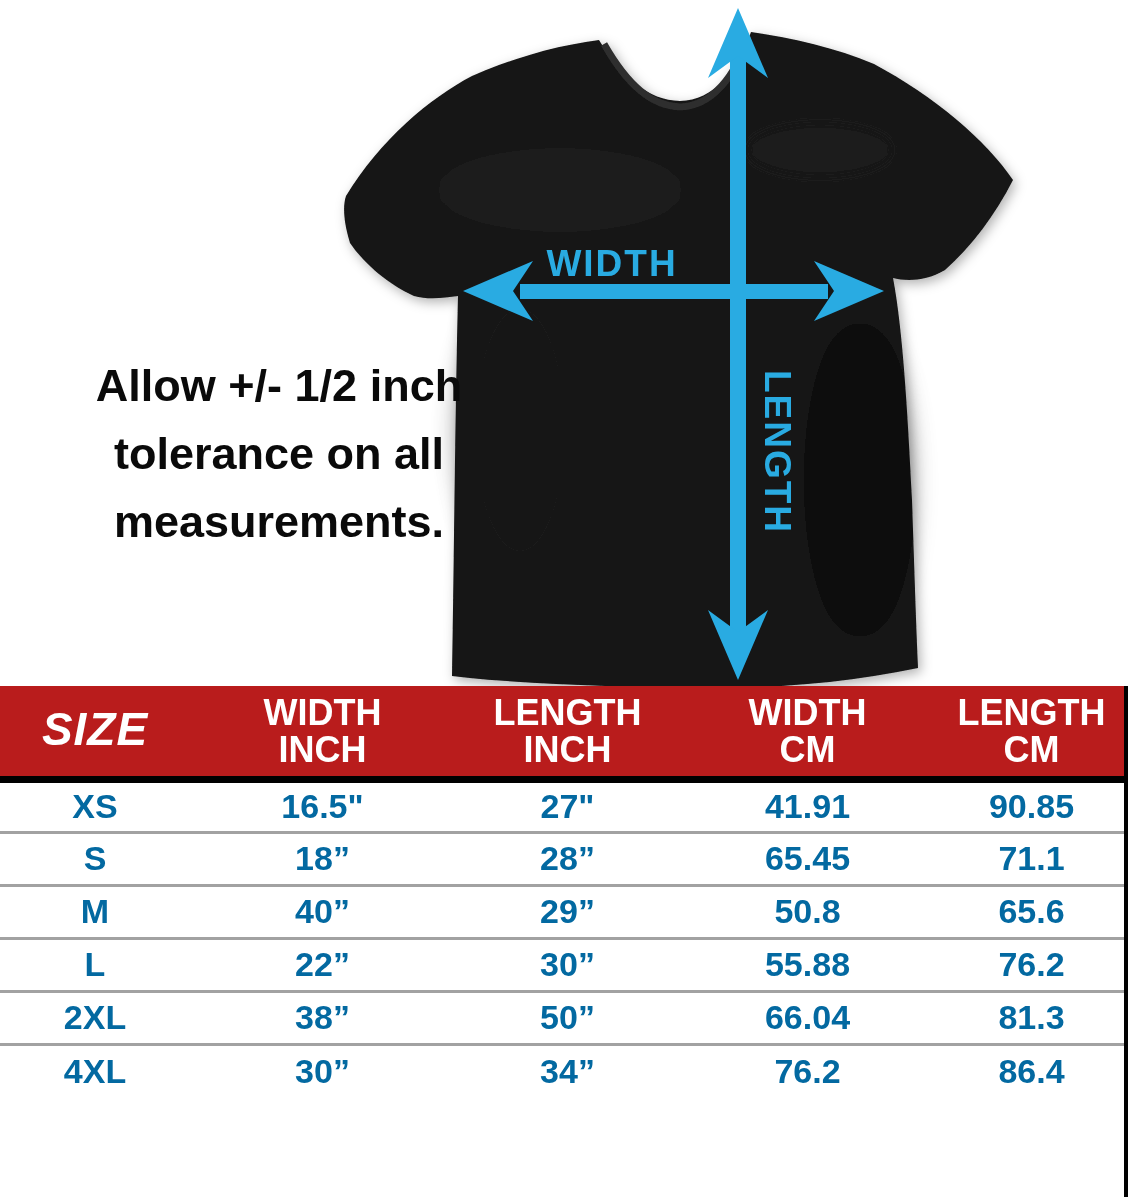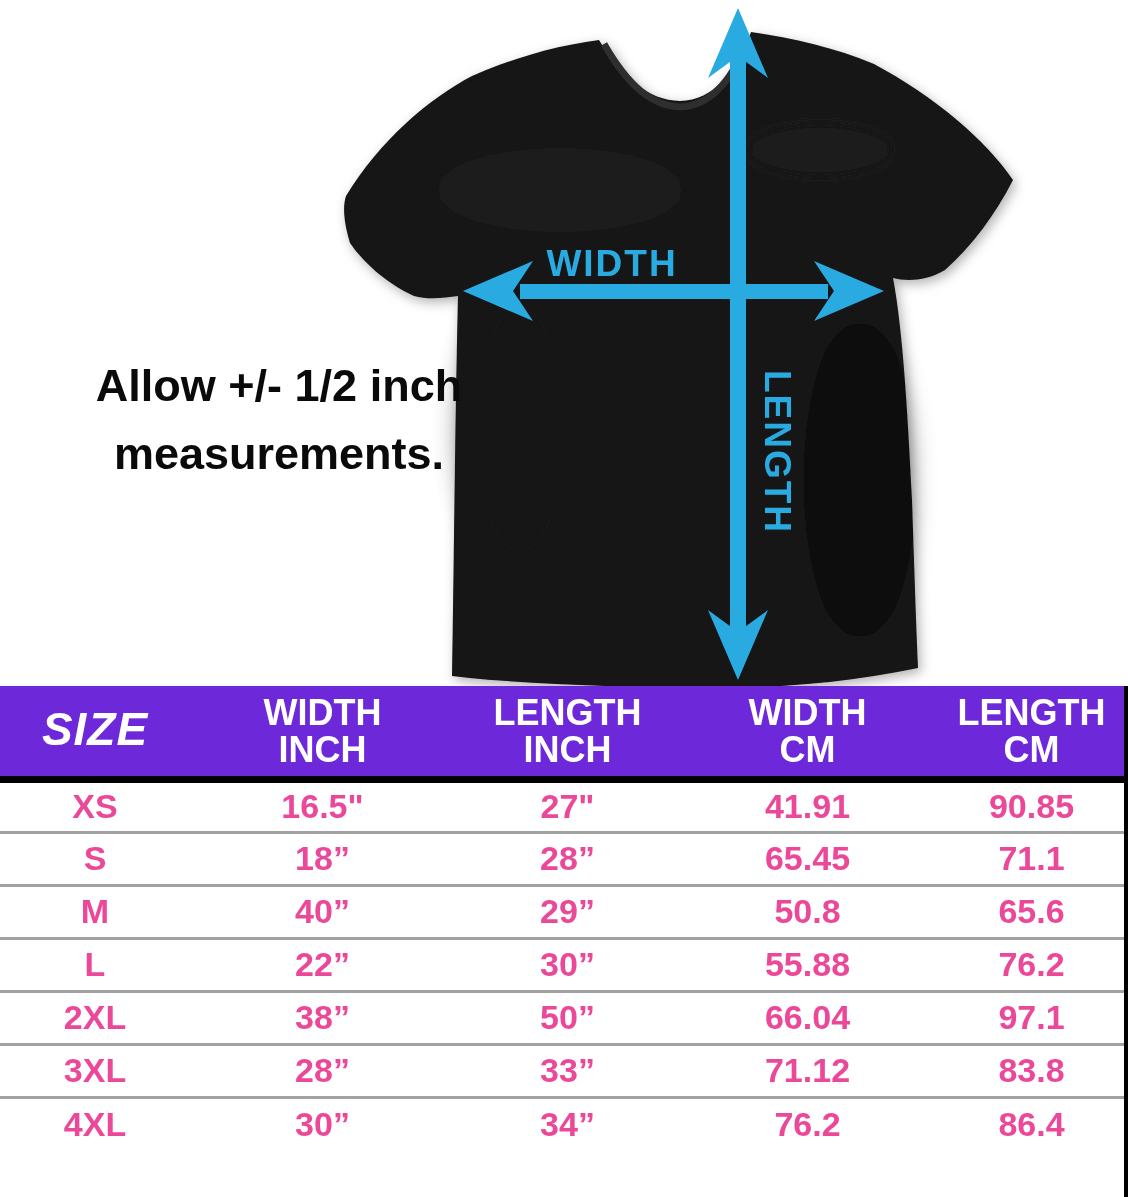--- a/index.html
+++ b/index.html
@@ -13,32 +13,32 @@
   
   .tolerance-note{
     position:absolute;left:15px;top:352px;width:442px;
     text-align:center;font-family:Liberation Sans, sans-serif;
     font-weight:bold;font-size:45px;line-height:68px;color:#0a0a0a;margin-left:43px;
   }
 
   
   .chart-wrap{position:absolute;left:0;top:686px;width:1128px;}
   table.size-chart{width:1128px;border-collapse:collapse;table-layout:fixed;}
-  table.size-chart thead tr{height:93px;background:#6d28d9;}
+  table.size-chart thead tr{height:93px;background:#b91c1c;}
   table.size-chart thead th{
     color:#fff;text-align:center;vertical-align:middle;
     font-weight:900;font-size:36px;line-height:37px;padding:0;
   }
   th .h-size{font-size:46px;font-style:italic;letter-spacing:1px;}
   table.size-chart thead tr{border-bottom:7px solid #000;}
   table.size-chart tbody tr{height:53px;}
   table.size-chart tbody tr + tr{border-top:3px solid #a2a2a2;}
   table.size-chart tbody td{
     text-align:center;vertical-align:middle;padding:0;
-    font-weight:bold;font-size:34px;color:#ec4899;
+    font-weight:bold;font-size:34px;color:#0369a1;
   }
   .right-border{
     position:absolute;right:0;top:686px;width:4px;height:511px;background:#000;
   }
 </style>
 </head>
 <body>
 
 <div class="diagram-area">
   <svg class="diagram-svg" width="1128" height="686" viewBox="0 0 1128 686">
@@ -89,20 +89,21 @@
       <polygon points="463,291 533,261 513,291 533,321" fill="#29abe2"></polygon>
       <polygon points="884,291 814,261 834,291 814,321" fill="#29abe2"></polygon>
     </g>
 
     <text x="612" y="276" text-anchor="middle" font-family="Liberation Sans, sans-serif" font-size="37" font-weight="bold" letter-spacing="2" fill="#29abe2">WIDTH</text>
     <text x="765" y="452" text-anchor="middle" transform="rotate(90 765 452)" font-family="Liberation Sans, sans-serif" font-size="37" font-weight="bold" letter-spacing="2" fill="#29abe2">LENGTH</text>
   </svg>
 
   <div class="tolerance-note">
     <div>Allow +/- 1/2 inch</div>
+    <div>tolerance on all</div>
     <div>measurements.</div>
   </div>
 </div>
 
 <div class="chart-wrap">
   <table class="size-chart">
     <colgroup>
       <col style="width:190px">
         <col style="width:265px">
         <col style="width:225px">
@@ -159,28 +160,21 @@
         <td>22”</td>
         <td>30”</td>
         <td>55.88</td>
         <td>76.2</td>
       </tr>
       <tr>
         <td>2XL</td>
         <td>38”</td>
         <td>50”</td>
         <td>66.04</td>
-        <td>97.1</td>
-      </tr>
-      <tr>
-        <td>3XL</td>
-        <td>28”</td>
-        <td>33”</td>
-        <td>71.12</td>
-        <td>83.8</td>
+        <td>81.3</td>
       </tr>
       <tr>
         <td>4XL</td>
         <td>30”</td>
         <td>34”</td>
         <td>76.2</td>
         <td>86.4</td>
       </tr>
     </tbody>
   </table>

